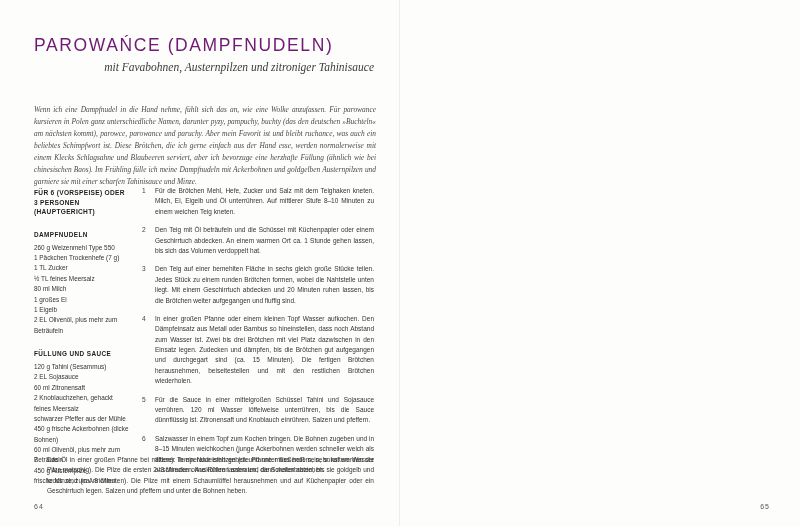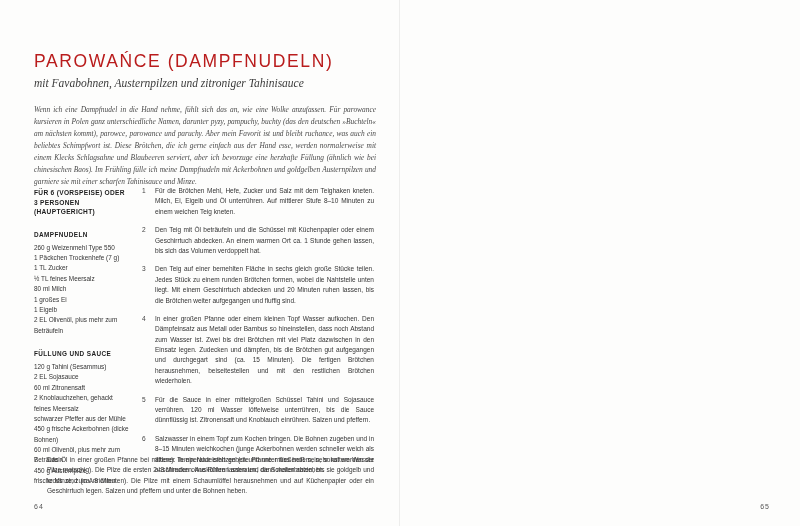--- a/index.html
+++ b/index.html
@@ -44,31 +44,32 @@
     position: absolute;
     left: 34px;
     top: 36px;
     width: 340px;
   }
   .recipe-title {
     font-family: "Liberation Sans", sans-serif;
     font-size: 17.5px;
     letter-spacing: 1.6px;
     font-weight: 400;
-    color: #b91c1c;
-    margin: 16px 0 6px 0;
+    color: #701a75;
+    margin: 0 0 6px 0;
     line-height: 1.1;
   }
   .recipe-subtitle {
     font-family: "Liberation Serif", serif;
     font-size: 11.5px;
     font-style: italic;
     color: #3a3a3a;
     margin: 0;
     line-height: 1.2;
+    text-align: right;
   }
 
   .intro {
     position: absolute;
     left: 34px;
     top: 84px;
     width: 342px;
     font-family: "Liberation Serif", serif;
     font-style: italic;
     font-size: 7.4px;

